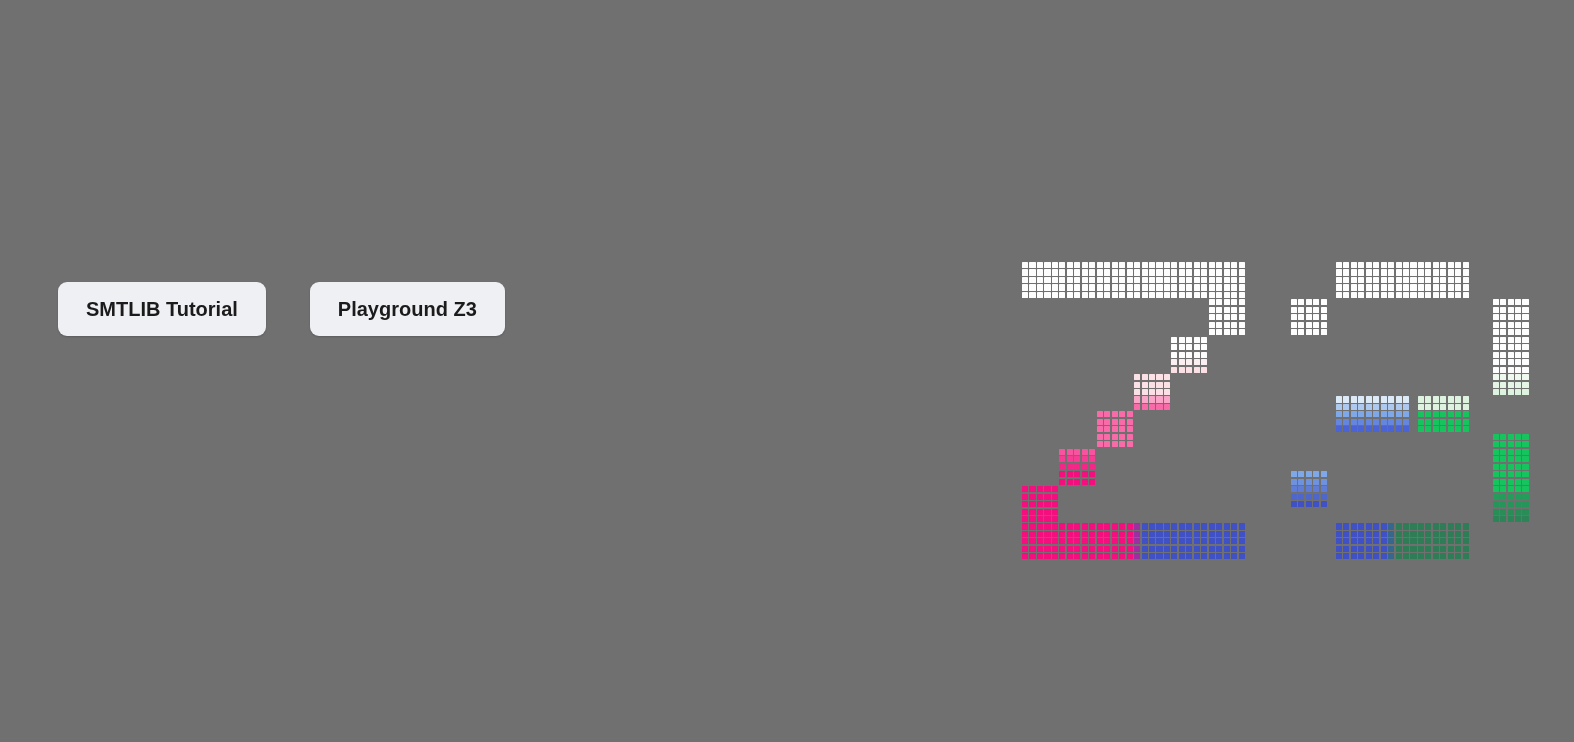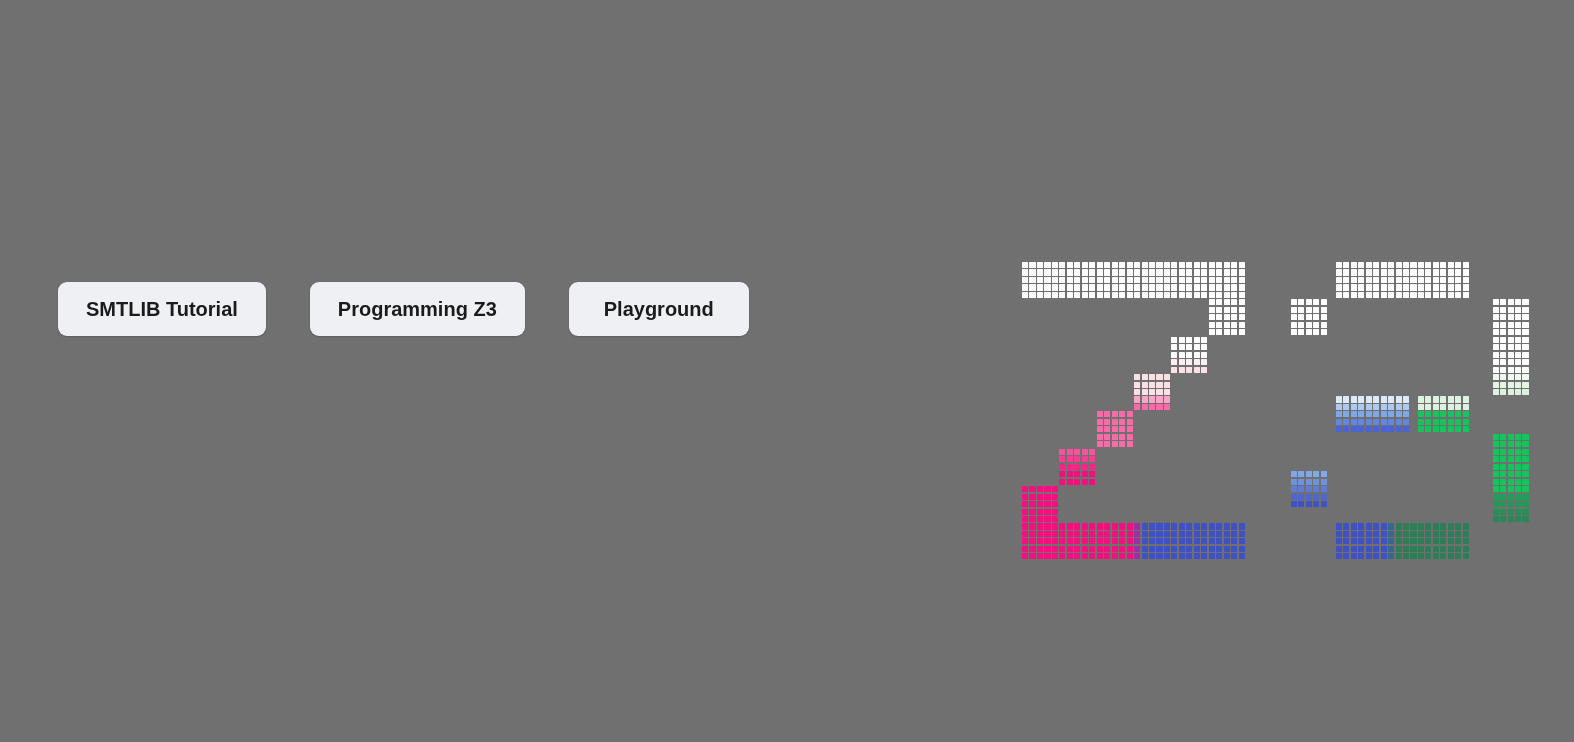--- a/index.html
+++ b/index.html
@@ -77,22 +77,21 @@
 </style>
 </head>
 <body>
 
 <div id="hero">
 
   <div id="hero-text">
 
     <div id="button-row">
       <button class="nav-button">SMTLIB Tutorial</button>
-      <button class="nav-button">Programming Z3</button>
-      <button class="nav-button">Playground</button>
+      <button class="nav-button">Playground Z3</button>
     </div>
   </div>
 
   <div id="logo">
       <div class="pixel-cell" style="left: 0px; top: 0px; width: 6.1px; height: 6.1px; background: rgb(253, 253, 253);"></div>
       <div class="pixel-cell" style="left: 7.47px; top: 0px; width: 6.1px; height: 6.1px; background: rgb(253, 253, 253);"></div>
       <div class="pixel-cell" style="left: 14.94px; top: 0px; width: 6.1px; height: 6.1px; background: rgb(253, 253, 253);"></div>
       <div class="pixel-cell" style="left: 22.41px; top: 0px; width: 6.1px; height: 6.1px; background: rgb(253, 253, 253);"></div>
       <div class="pixel-cell" style="left: 29.88px; top: 0px; width: 6.1px; height: 6.1px; background: rgb(253, 253, 253);"></div>
       <div class="pixel-cell" style="left: 37.35px; top: 0px; width: 6.1px; height: 6.1px; background: rgb(253, 253, 253);"></div>

